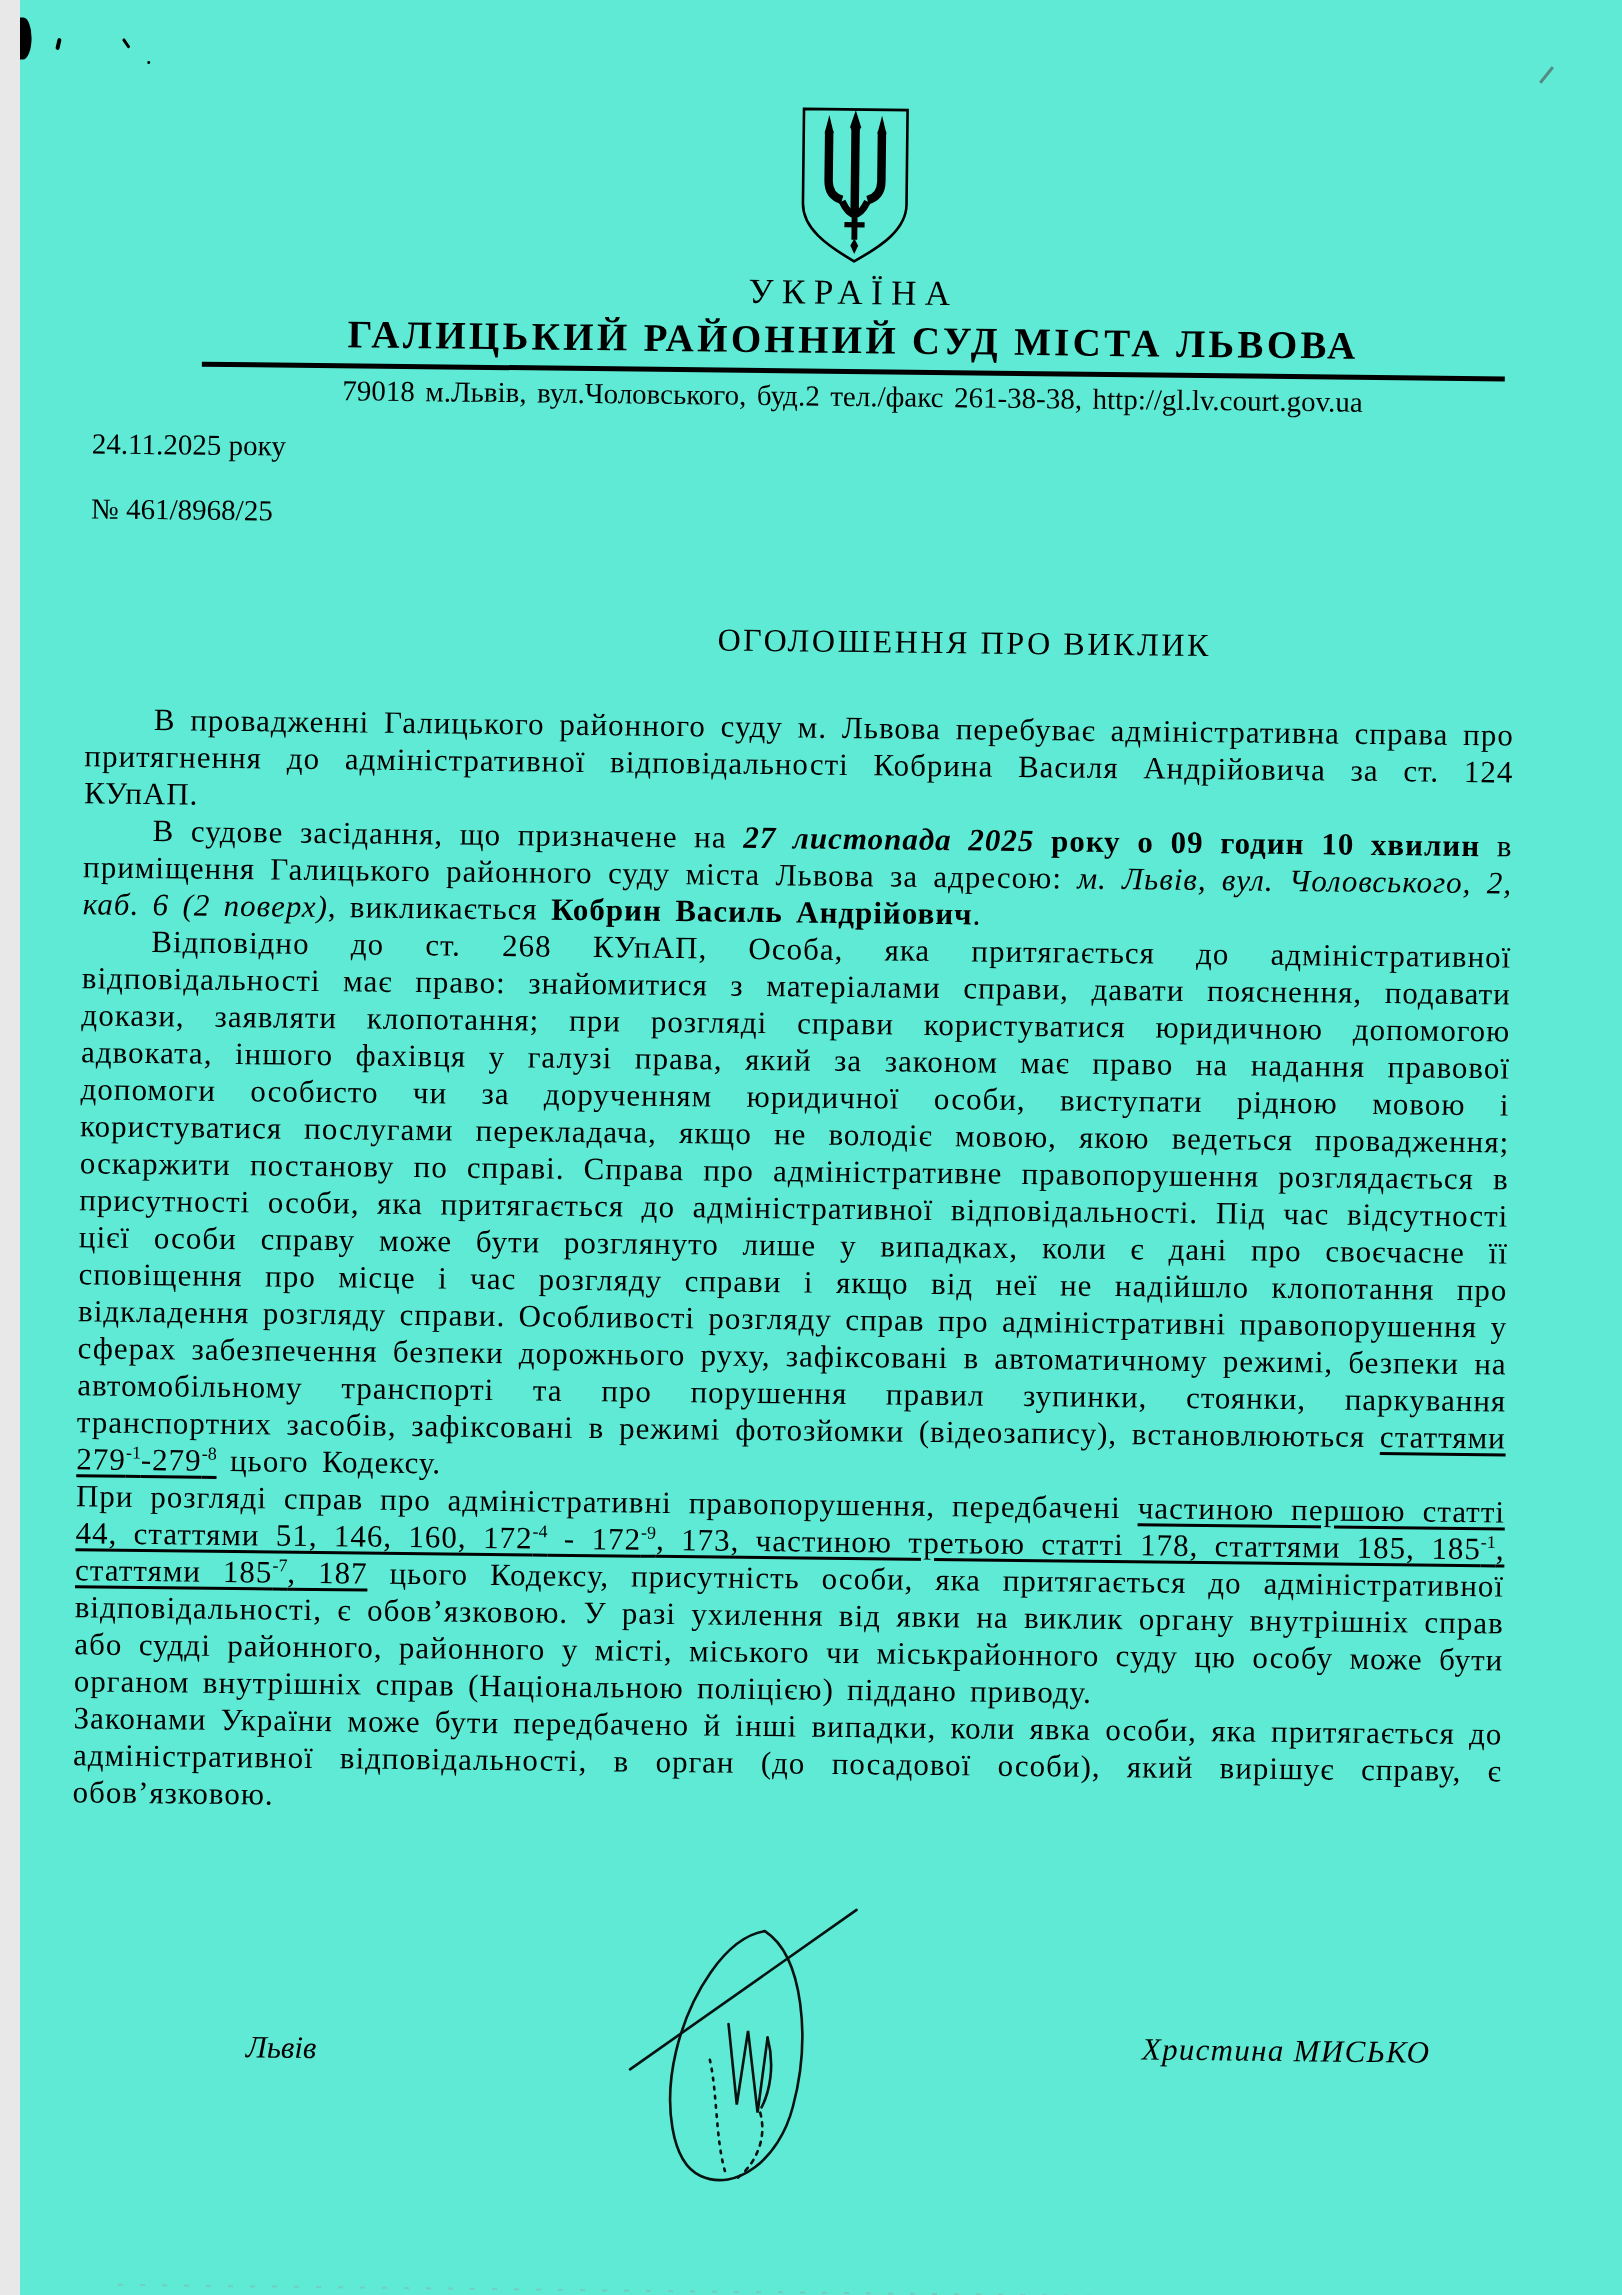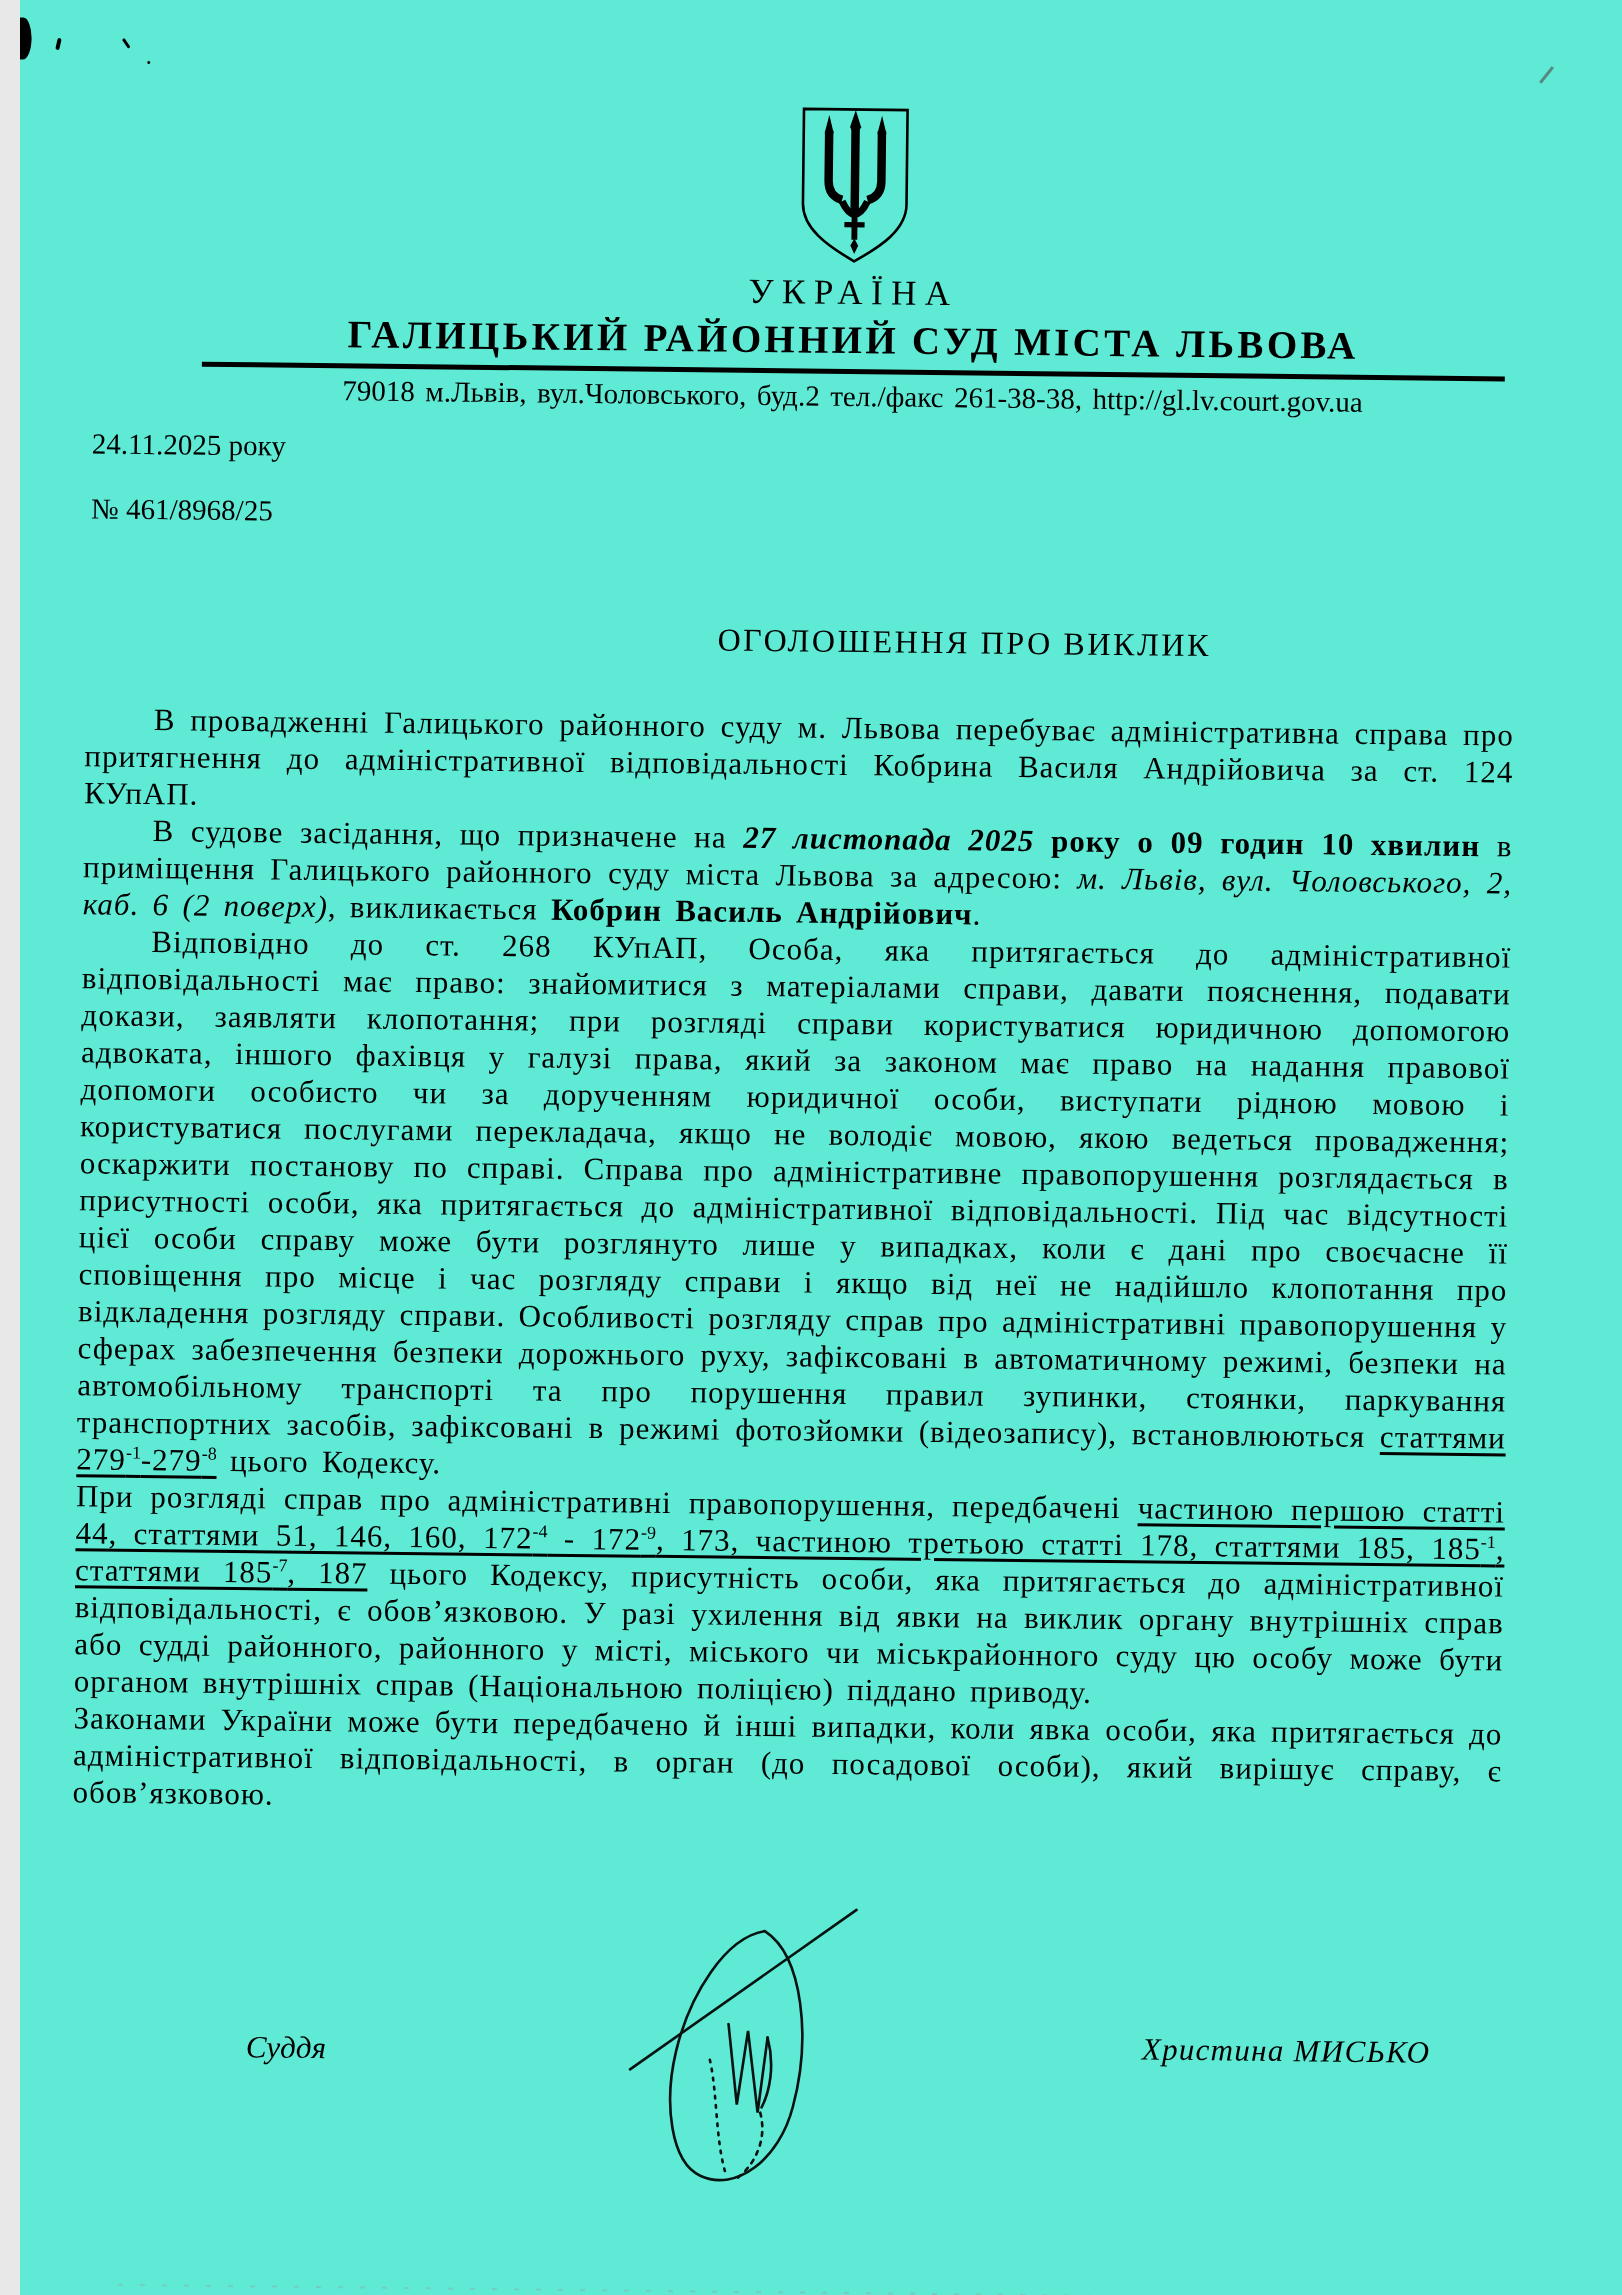--- a/index.html
+++ b/index.html
@@ -98,21 +98,21 @@
 
       <p class="indent"><span>В судове засідання, що призначене на </span><span class="bi">27 листопада 2025</span><span> </span><span class="b">року о 09 годин 10 хвилин</span><span> в приміщення Галицького районного суду міста Львова за адресою: </span><span class="i">м. Львів, вул. Чоловського, 2, каб. 6 (2 поверх)</span><span>, викликається </span><span class="b">Кобрин Василь Андрійович</span><span>.</span></p>
 
       <p class="indent"><span>Відповідно до ст. 268 КУпАП, Особа, яка притягається до адміністративної відповідальності має право: знайомитися з матеріалами справи, давати пояснення, подавати докази, заявляти клопотання; при розгляді справи користуватися юридичною допомогою адвоката, іншого фахівця у галузі права, який за законом має право на надання правової допомоги особисто чи за дорученням юридичної особи, виступати рідною мовою і користуватися послугами перекладача, якщо не володіє мовою, якою ведеться провадження; оскаржити постанову по справі. Справа про адміністративне правопорушення розглядається в присутності особи, яка притягається до адміністративної відповідальності. Під час відсутності цієї особи справу може бути розглянуто лише у випадках, коли є дані про своєчасне її сповіщення про місце і час розгляду справи і якщо від неї не надійшло клопотання про відкладення розгляду справи. Особливості розгляду справ про адміністративні правопорушення у сферах забезпечення безпеки дорожнього руху, зафіксовані в автоматичному режимі, безпеки на автомобільному транспорті та про порушення правил зупинки, стоянки, паркування транспортних засобів, зафіксовані в режимі фотозйомки (відеозапису), встановлюються </span><span class="u"><span>статтями 279</span><sup>-1</sup><span>-279</span><sup>-8</sup></span><span> цього Кодексу.</span></p>
 
       <p><span>При розгляді справ про адміністративні правопорушення, передбачені </span><span class="u"><span>частиною першою статті 44, статтями 51, 146, 160, 172</span><sup>-4</sup><span> - 172</span><sup>-9</sup><span>, 173, частиною третьою статті 178, статтями 185, 185</span><sup>-1</sup><span>, статтями 185</span><sup>-7</sup><span>, 187</span></span><span> цього Кодексу, присутність особи, яка притягається до адміністративної відповідальності, є обов’язковою. У разі ухилення від явки на виклик органу внутрішніх справ або судді районного, районного у місті, міського чи міськрайонного суду цю особу може бути органом внутрішніх справ (Національною поліцією) піддано приводу.</span></p>
 
       <p>Законами України може бути передбачено й інші випадки, коли явка особи, яка притягається до адміністративної відповідальності, в орган (до посадової особи), який вирішує справу, є обов’язковою.</p>
     </div>
 
-    <span class="sig-label">Суддя</span>
+    <span class="sig-label">Львів</span>
 
     <svg class="sig-svg" viewBox="0 0 470 470">
       <g stroke="#000" fill="none" stroke-width="4" stroke-linecap="round" opacity="0.92">
         <path d="M432 18 L88 266"></path>
         <path d="M292 52 C 352 90 364 218 338 320 C 318 402 252 452 198 428 C 152 408 140 318 158 238 C 178 150 232 62 292 52 Z"></path>
         <path d="M238 195 L252 318 L268 205 L284 330 L298 215"></path>
         <path d="M298 215 C 310 258 302 298 290 322"></path>
         <path d="M288 330 C 300 372 280 412 250 434" stroke-dasharray="6 9"></path>
         <path d="M210 250 C 222 300 220 370 235 420" stroke-dasharray="4 10"></path>
       </g>

